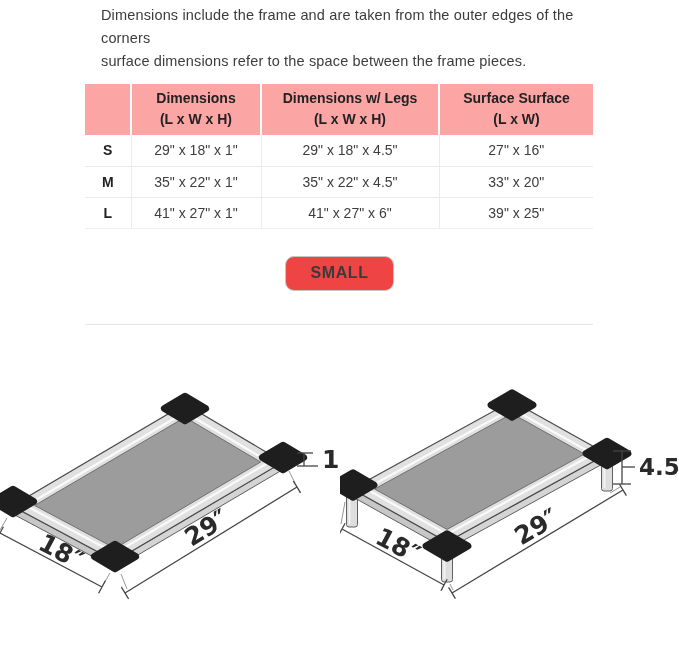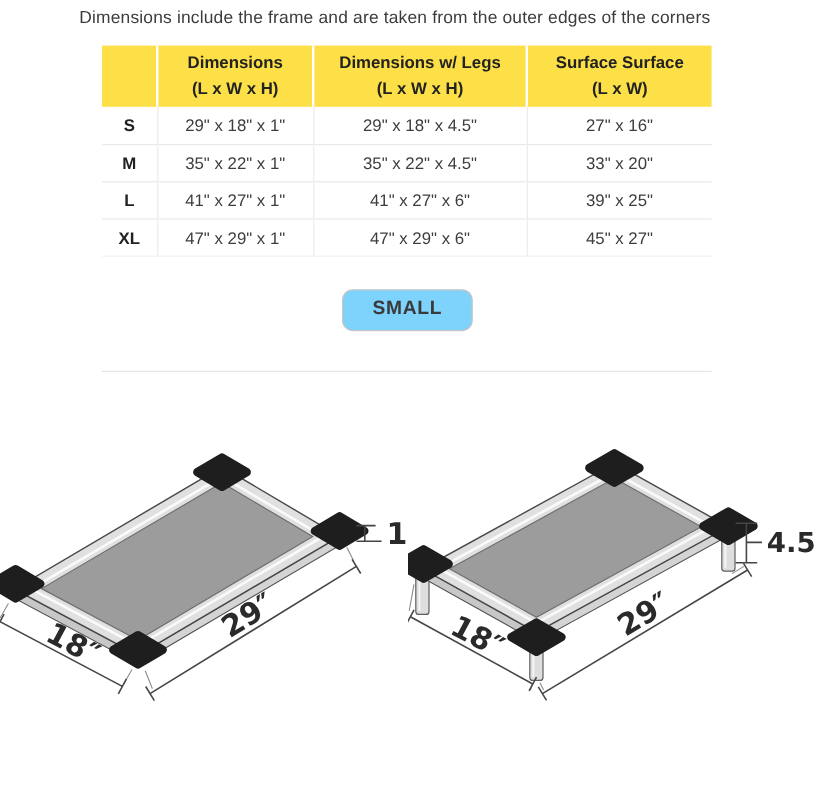--- a/index.html
+++ b/index.html
@@ -1,55 +1,56 @@
 <!DOCTYPE html>
 <html><head>
 <meta charset="utf-8">
 <style>
   * { margin: 0; padding: 0; box-sizing: border-box; }
   html, body { background: #ffffff; }
   body { font-family: "Liberation Sans", "DejaVu Sans", sans-serif; }
   .page { position: relative; width: 679px; height: 664px; background: #fff; overflow: hidden; }
 
   
-  .intro { padding: 4px 0 0 66px; width: 600px; }
+  .intro { padding: 4px 0 0 101px; width: 600px; }
   .intro div { font-size: 14.5px; line-height: 23px; color: #3c3c3c; letter-spacing: 0.15px; }
 
   
   table.dims { border-collapse: collapse; margin: 11px 0 0 85px; width: 508px; table-layout: fixed; border-bottom: 1px solid #f0f0f0; }
   table.dims col.c-size { width: 46px; }
   table.dims col.c-dims { width: 130px; }
   table.dims col.c-legs { width: 178px; }
   table.dims col.c-surf { width: 154px; }
-  table.dims th { background: #fde047; font-size: 14px; font-weight: bold; color: #222; text-align: center; padding: 4px 0 5px; line-height: 21px; border-left: 2px solid #ffffff; }
+  table.dims th { background: #fca5a5; font-size: 14px; font-weight: bold; color: #222; text-align: center; padding: 4px 0 5px; line-height: 21px; border-left: 2px solid #ffffff; }
   table.dims th:first-child { border-left: none; }
   table.dims td { height: 31px; font-size: 14px; color: #3d3d3d; text-align: center; vertical-align: middle; border-left: 1px solid #ececec; }
   table.dims td:first-child { border-left: none; font-weight: bold; color: #222; }
   table.dims tbody tr + tr td { border-top: 1px solid #e9e9e9; }
 
   
   .btn-wrap { width: 679px; text-align: center; margin-top: 27px; }
-  .size-btn { display: inline-block; background: #7dd3fc; border: 1px solid #c6c6c6; border-radius: 9px; padding: 7px 24px 8px; font-family: "Liberation Sans", sans-serif; font-size: 16px; font-weight: bold; letter-spacing: 0.6px; color: #3a3a3a; cursor: pointer; }
+  .size-btn { display: inline-block; background: #ef4444; border: 1px solid #c6c6c6; border-radius: 9px; padding: 7px 24px 8px; font-family: "Liberation Sans", sans-serif; font-size: 16px; font-weight: bold; letter-spacing: 0.6px; color: #3a3a3a; cursor: pointer; }
 
   
   .divider { width: 508px; margin: 33px 0 0 85px; border: none; border-top: 1px solid #e5e5e5; height: 0; }
 
   
   .diagrams { display: flex; margin-top: 44px; width: 679px; }
   .diagrams svg { display: block; }
   .dim-label { font-family: "DejaVu Sans", sans-serif; font-weight: bold; font-size: 25px; fill: #2a2a2a; }
   .dim-label-sm { font-family: "DejaVu Sans", sans-serif; font-weight: bold; font-size: 23px; fill: #2a2a2a; }
 </style>
 </head>
 <body>
 
 <div class="page">
 
   <div class="intro">
     <div>Dimensions include the frame and are taken from the outer edges of the corners</div>
+    <div>surface dimensions refer to the space between the frame pieces.</div>
   </div>
 
   <table class="dims">
     <colgroup>
         <col class="c-size">
         <col class="c-dims">
         <col class="c-legs">
         <col class="c-surf">
       </colgroup>
     <thead>
@@ -81,26 +82,20 @@
         <td>35" x 22" x 1"</td>
         <td>35" x 22" x 4.5"</td>
         <td>33" x 20"</td>
       </tr>
       <tr>
         <td>L</td>
         <td>41" x 27" x 1"</td>
         <td>41" x 27" x 6"</td>
         <td>39" x 25"</td>
       </tr>
-      <tr>
-        <td>XL</td>
-        <td>47" x 29" x 1"</td>
-        <td>47" x 29" x 6"</td>
-        <td>45" x 27"</td>
-      </tr>
     </tbody>
   </table>
 
   <div class="btn-wrap">
     <button class="size-btn">SMALL</button>
   </div>
 
   <hr class="divider">
 
   <div class="diagrams">

